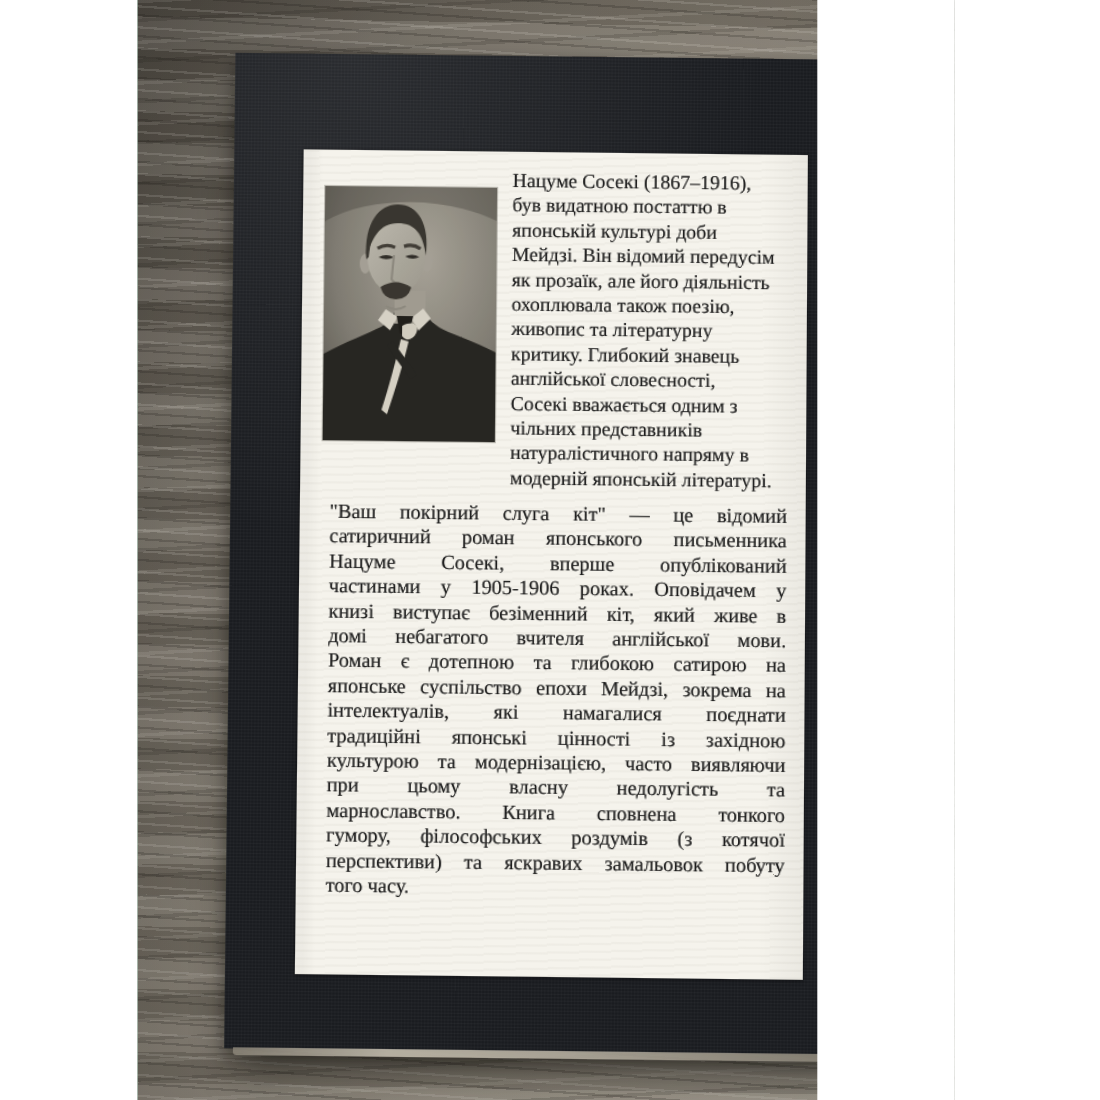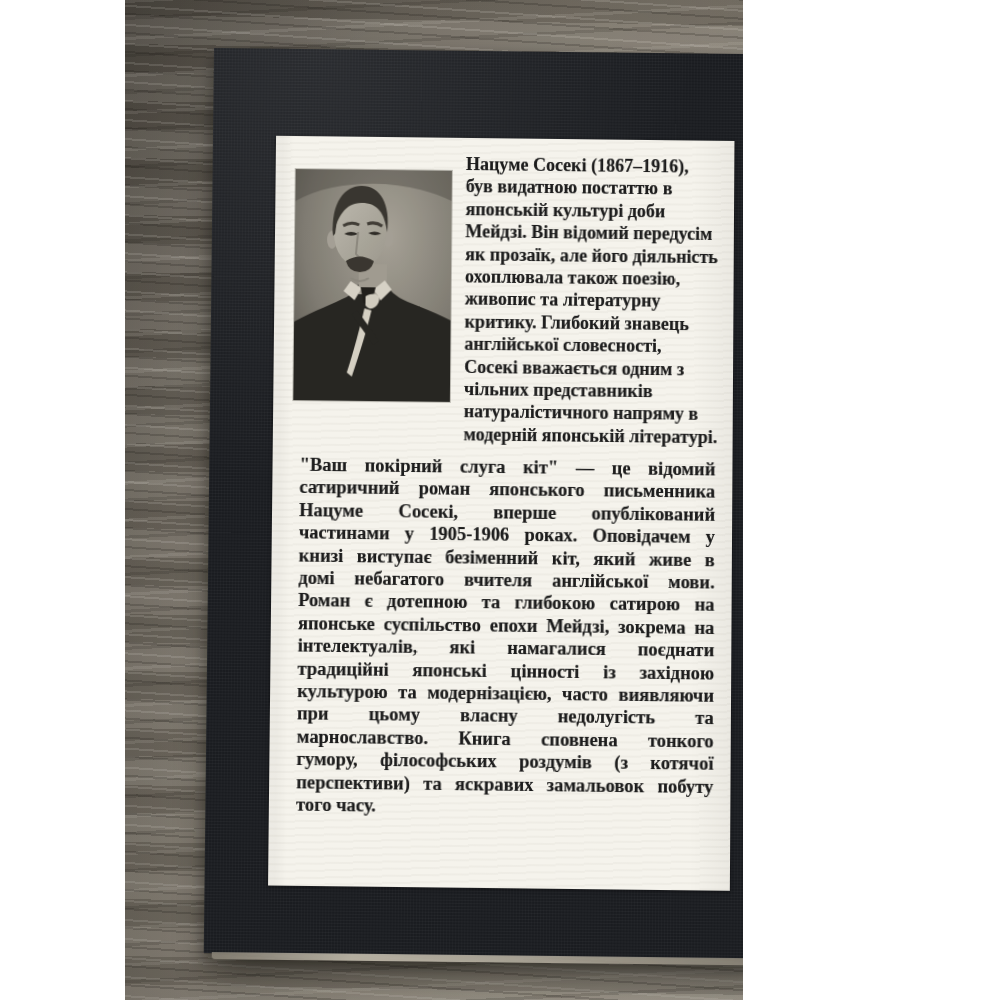--- a/index.html
+++ b/index.html
@@ -1,17 +1,17 @@
 <!DOCTYPE html>
 <html><head>
 <meta charset="utf-8">
 <style>
   html,body{margin:0;padding:0;background:#fff;}
   .stage{position:relative;width:868px;height:1000px;background:#14532d;overflow:hidden;
-         font-family:"Liberation Serif", serif;font-weight:bold;}
+         font-family:"Liberation Serif", serif;}
   
   .matte{position:absolute;top:0;height:1000px;background:#ffffff;z-index:3;}
   .matte-left{left:0;width:125px;}
   .matte-right{right:0;width:125px;}
 
   
   .photo{position:absolute;left:125px;top:0;width:750px;height:1000px;overflow:hidden;
     background:
       repeating-linear-gradient(184deg, rgba(250,246,238,0.14) 0 2px, transparent 2px 8px, rgba(25,22,18,0.20) 8px 10px, transparent 10px 19px),
       repeating-linear-gradient(177deg, rgba(235,230,220,0.12) 0 3px, transparent 3px 17px, rgba(30,27,22,0.16) 17px 20px, transparent 20px 37px),

